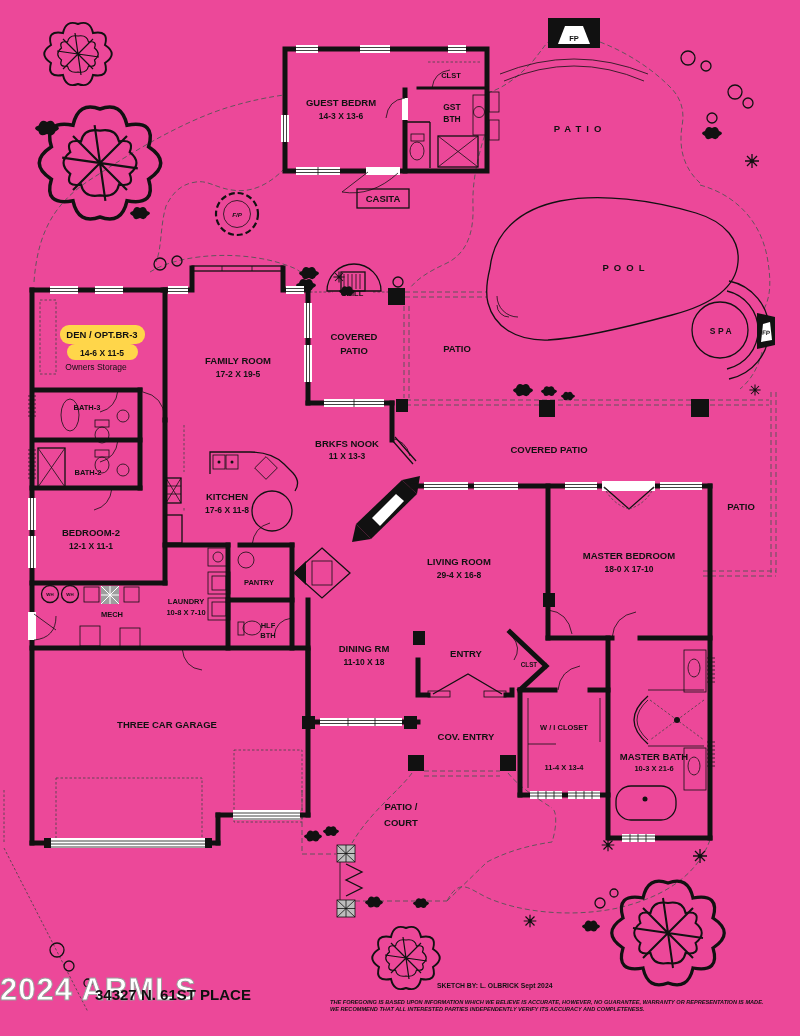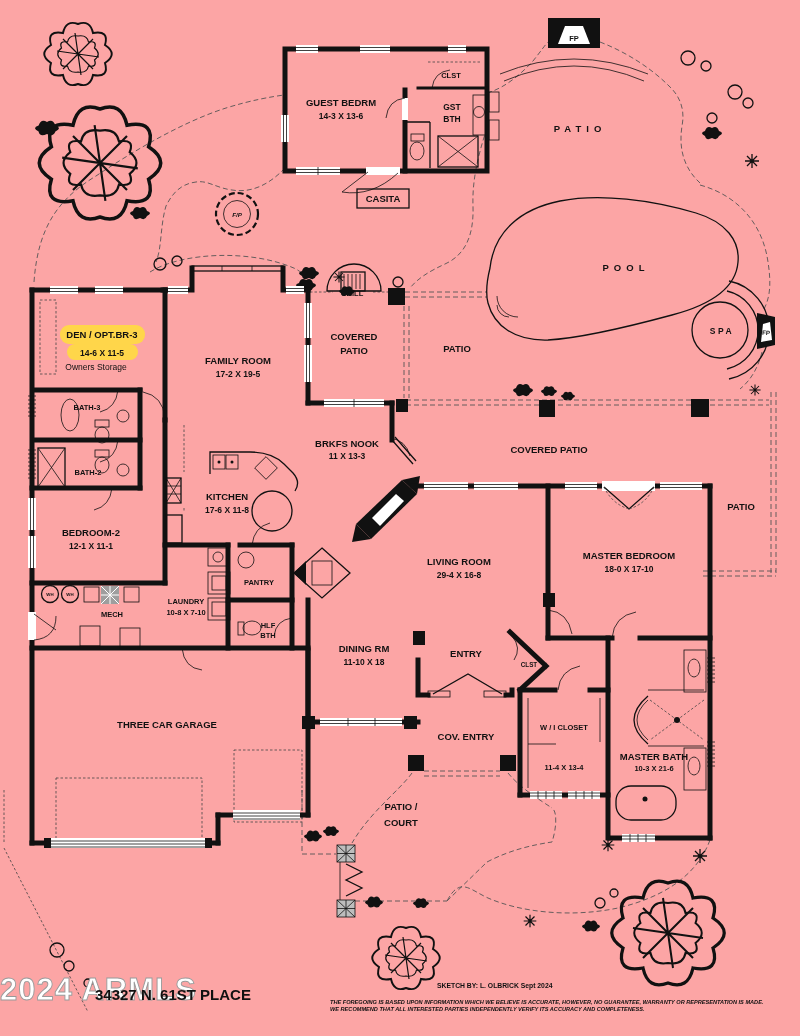--- a/index.html
+++ b/index.html
@@ -1,16 +1,16 @@
 <!DOCTYPE html>
 <html><head>
 <meta charset="utf-8">
 <style>
   html,body{margin:0;padding:0;background:#fff;}
-  .page{position:relative;width:800px;height:1036px;background:#fca5a5;overflow:hidden;
+  .page{position:relative;width:800px;height:1036px;background:#ec4899;overflow:hidden;
         font-family:"Liberation Sans",sans-serif;}
   svg text{font-family:"Liberation Sans",sans-serif;fill:#111;}
   .r  {font-weight:bold;font-size:9.5px;text-anchor:middle;}
   .d  {font-weight:bold;font-size:8.5px;text-anchor:middle;}
   .s  {font-weight:bold;font-size:7.5px;text-anchor:middle;}
   .xs {font-weight:bold;font-size:6.3px;text-anchor:middle;}
   .note{font-size:8.5px;text-anchor:middle;}
   .spread{letter-spacing:5px;}
   .spread2{letter-spacing:2.5px;}
   .wm {font-weight:bold;font-size:31px;fill:#fff;stroke:#9a9a9a;stroke-width:0.9;letter-spacing:1px;}

